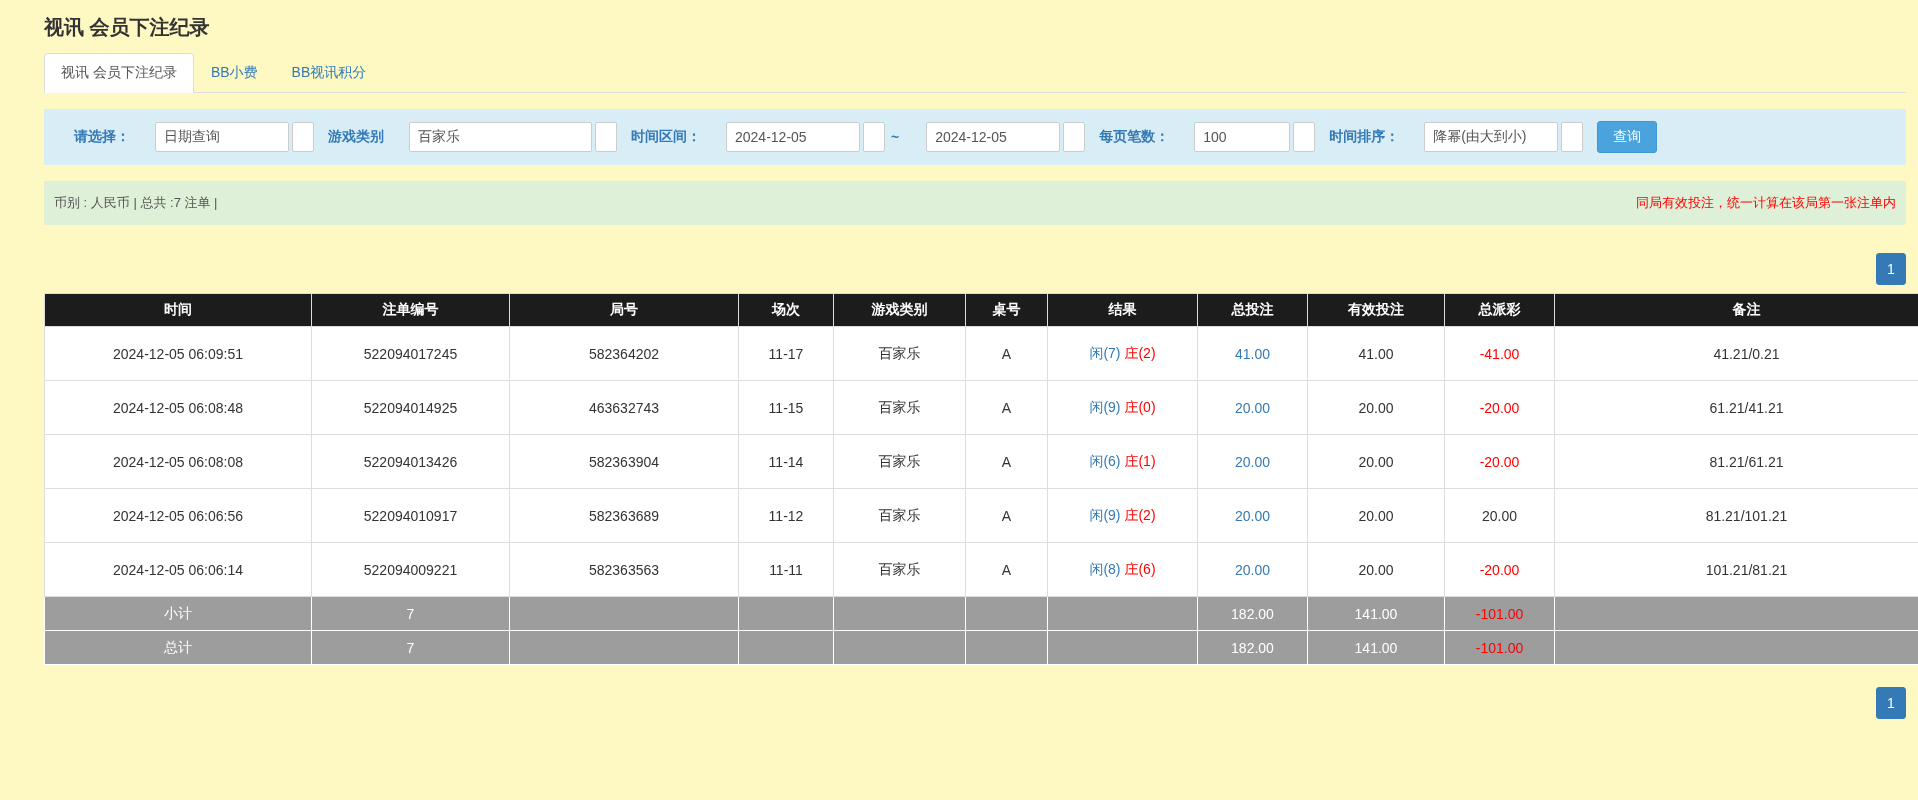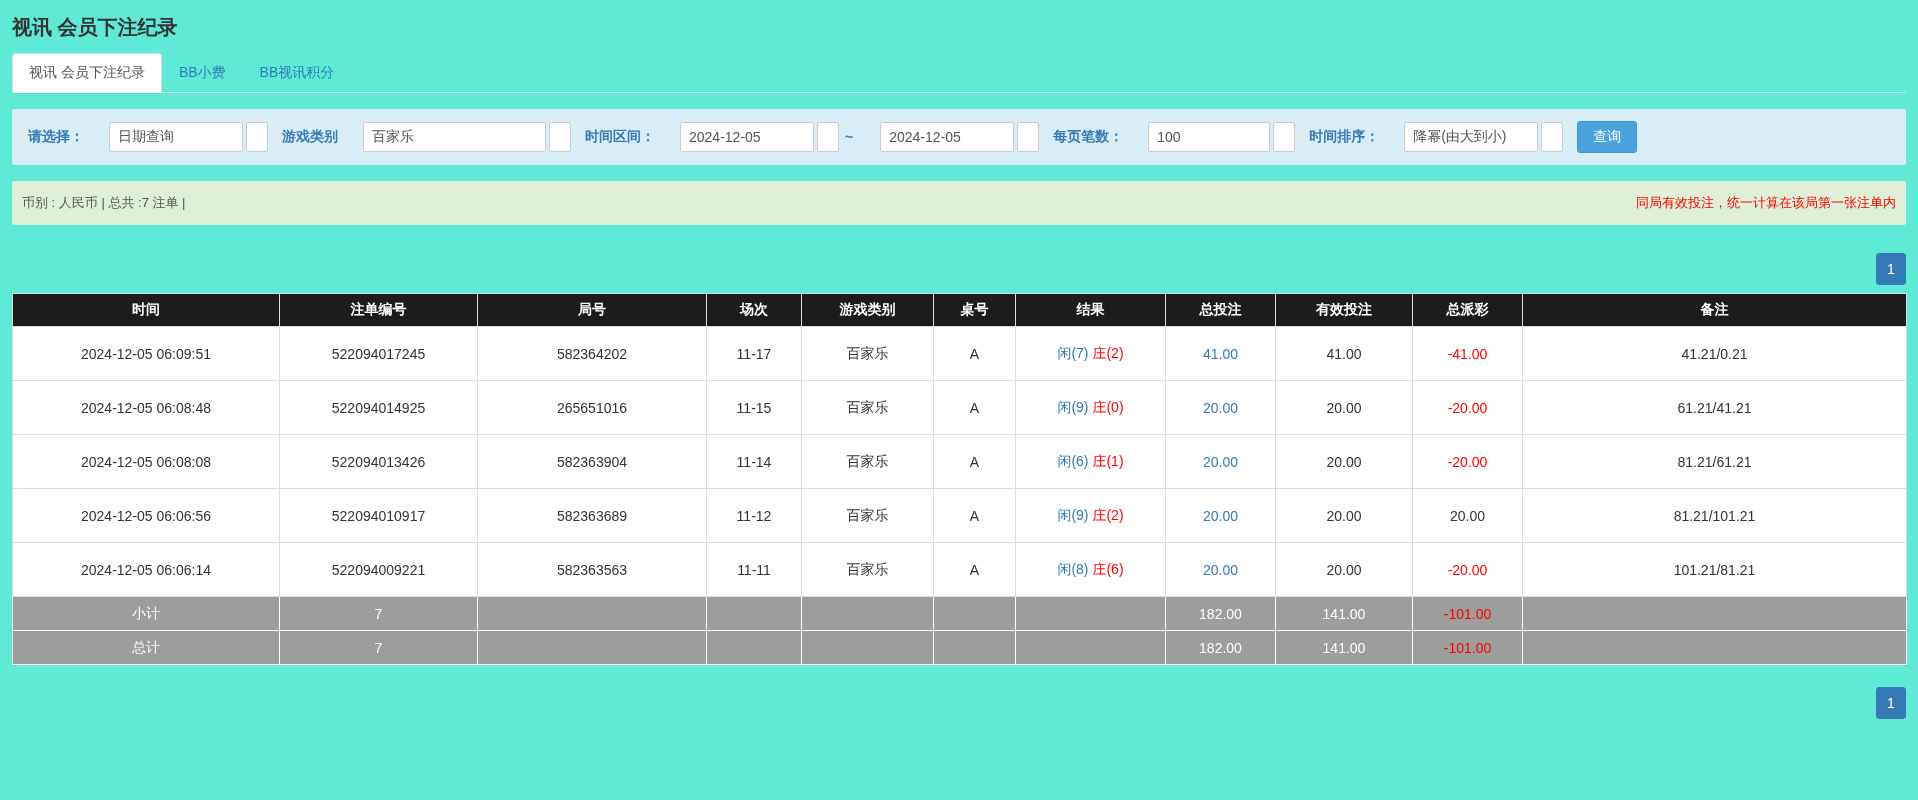--- a/index.html
+++ b/index.html
@@ -1,34 +1,34 @@
 <!DOCTYPE html>
 <html><head>
 <meta charset="utf-8">
 <style>
   * { box-sizing: border-box; }
   html,body { margin:0; padding:0; background:#fff; }
   body { font-family:"Liberation Sans","DejaVu Sans",sans-serif; color:#333; }
-  .page { width:1918px; height:800px; overflow:hidden; position:relative; background:#5eead4; }
+  .page { width:1918px; height:800px; overflow:hidden; position:relative; background:#fef9c3;padding-left:32px; }
   .container { padding:8px 12px 0 12px; }
 
   .page-title { font-size:20px; font-weight:bold; color:#333; margin:6px 0 12px 0; }
 
   .tabs { display:flex; border-bottom:1px solid #ddd; }
   .tab { padding:10px 16px; font-size:14px; color:#337ab7; cursor:pointer; margin-bottom:-1px;
          border:1px solid transparent; border-radius:4px 4px 0 0; white-space:nowrap; }
   .tab.active { background:#fff; border-color:#ddd; border-bottom-color:#fff; color:#555; }
 
   .filter-bar { margin-top:16px; background:#d9edf7; padding:12px 10px; display:flex; align-items:center;
                 font-size:14px; border-radius:2px; }
   .filter-label { color:#337ab7; font-weight:bold; margin:0 4px 0 14px; white-space:nowrap; }
   .filter-sep { color:#337ab7; font-weight:bold; margin:0 6px; }
   .filter-input { height:30px; border:1px solid #ccc; border-radius:2px; padding:0 8px; font-size:14px;
                   color:#555; background:#fff; font-family:inherit;margin-left:21px; }
-  .w134 { width:134px; } .w183 { width:183px; } .w98 { width:122px; }
+  .w134 { width:134px; } .w183 { width:183px; } .w98 { width:96px; }
   .combo { display:inline-block; width:22px; height:30px; border:1px solid #ccc; border-radius:2px;
            background:#fff; margin-left:3px; }
   .btn-search { height:32px; padding:0 15px; margin-left:14px; background:#4aa3dc; border:1px solid #3f97d0;
                 color:#fff; font-size:14px; border-radius:3px; cursor:pointer; font-family:inherit; }
 
   .summary-bar { margin-top:16px; background:#dff0d8; padding:13px 10px; font-size:13px; color:#555;
                  display:flex; justify-content:space-between; align-items:center; border-radius:2px; }
   .summary-note { color:#f00; }
 
   .pagination-row { display:flex; justify-content:flex-end; margin-top:28px; }
@@ -56,21 +56,21 @@
 
     <div class="page-title">视讯 会员下注纪录</div>
 
     <div class="tabs">
       <div class="tab active">视讯 会员下注纪录</div>
       <div class="tab">BB小费</div>
       <div class="tab">BB视讯积分</div>
     </div>
 
     <div class="filter-bar">
-      <span class="filter-label" style="margin-left:6px">请选择：</span>
+      <span class="filter-label" style="margin-left:20px">请选择：</span>
       <input class="filter-input w134" value="日期查询" style="">
       <span class="combo"></span>
 
       <span class="filter-label">游戏类别</span>
       <input class="filter-input w183" value="百家乐" style="">
       <span class="combo"></span>
 
       <span class="filter-label">时间区间：</span>
       <input class="filter-input w134" value="2024-12-05" style="">
       <span class="combo"></span>
@@ -137,21 +137,21 @@
             <td>A</td>
             <td><span class="blue">闲(7)</span> <span class="red">庄(2)</span></td>
             <td class="blue">41.00</td>
             <td>41.00</td>
             <td class="red">-41.00</td>
             <td>41.21/0.21</td>
           </tr>
           <tr>
             <td>2024-12-05 06:08:48</td>
             <td>522094014925</td>
-            <td>265651016</td>
+            <td>463632743</td>
             <td>11-15</td>
             <td>百家乐</td>
             <td>A</td>
             <td><span class="blue">闲(9)</span> <span class="red">庄(0)</span></td>
             <td class="blue">20.00</td>
             <td>20.00</td>
             <td class="red">-20.00</td>
             <td>61.21/41.21</td>
           </tr>
           <tr>

